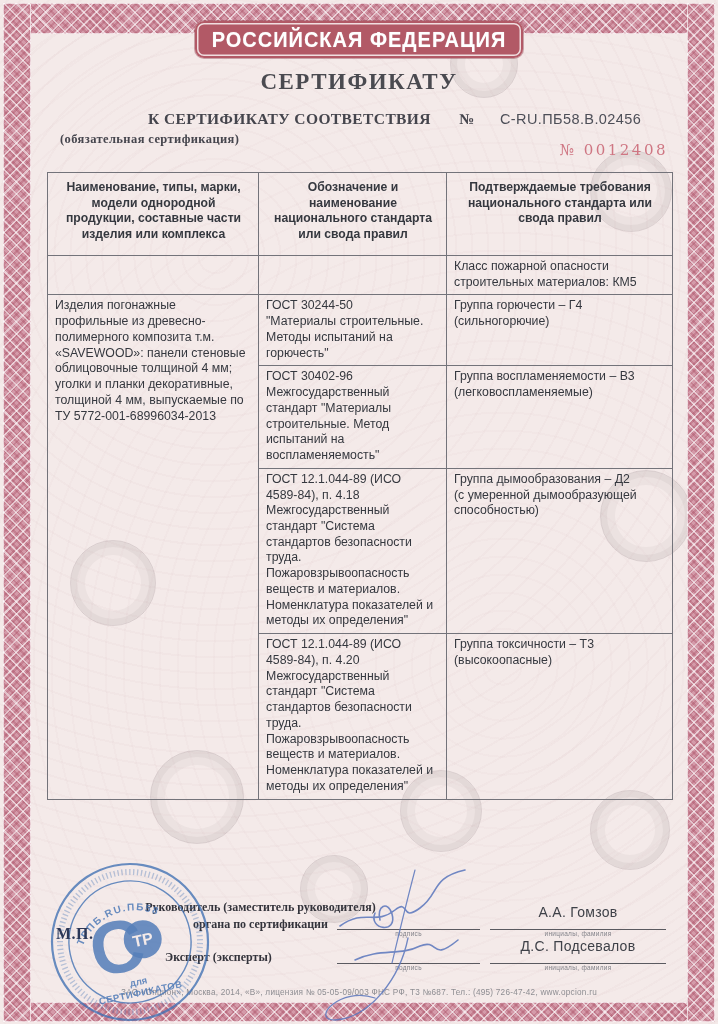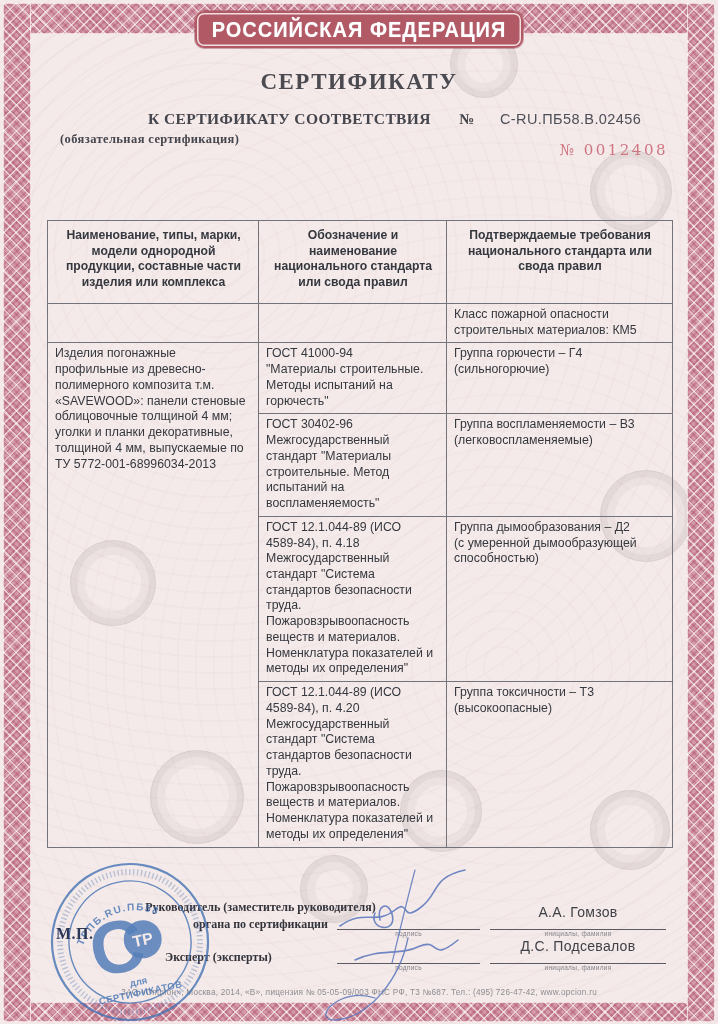--- a/index.html
+++ b/index.html
@@ -31,21 +31,21 @@
   
   .wm {
     position:absolute; border-radius:50%;
     border:1.5px solid rgba(150,135,140,.28);
     box-shadow: inset 0 0 0 6px rgba(150,135,140,.10), inset 0 0 0 14px rgba(150,135,140,.08);
     z-index:1;
   }
 
   
   .banner {
-    position:absolute; top:11px; left:50%; transform:translateX(-50%);
+    position:absolute; top:21px; left:50%; transform:translateX(-50%);
     width:328px; height:37px; z-index:6;
     background:#b25966; border-radius:9px;
     box-shadow: inset 0 0 0 2px #b25966, inset 0 0 0 3.5px rgba(255,255,255,.8), 0 0 0 1px rgba(140,55,70,.4);
     display:flex; align-items:center; justify-content:center;
   }
   .banner span {
     color:#fff; font-weight:700; font-size:20px; letter-spacing:1px;
     font-family:"Liberation Sans", sans-serif; transform:scaleY(1.08);
     text-shadow:0 0 1px rgba(255,255,255,.4);
   }
@@ -66,21 +66,21 @@
   }
   .blank-no {
     top:141px; right:50px;
     font-family:"DejaVu Serif", serif; font-size:15px; letter-spacing:2.5px;
   }
 
   
   table.cert {
     position:absolute; left:47px; top:172px; width:625px; z-index:4;
     border-collapse:collapse; table-layout:fixed;
-    font-family:"Liberation Sans", sans-serif; font-size:12.3px; line-height:1.28; color:#35383f;margin-top:48px;
+    font-family:"Liberation Sans", sans-serif; font-size:12.3px; line-height:1.28; color:#35383f;
   }
   table.cert td {
     border:1px solid #73737a; padding:3px 6px 4px 7px;
     vertical-align:top; white-space:pre-line;
   }
   table.cert tr.head td {
     text-align:center; font-weight:700; padding-top:7px; font-size:12.2px;
   }
   tr.r-head  { height:83px; }
   tr.r-class { height:38px; }
@@ -186,21 +186,21 @@
     </tr>
     <tr class="r-b">
       <td rowspan="4">Изделия погонажные
 профильные из древесно-
 полимерного композита т.м.
 «SAVEWOOD»: панели стеновые
 облицовочные толщиной 4 мм;
 уголки и планки декоративные,
 толщиной 4 мм, выпускаемые по
 ТУ 5772-001-68996034-2013</td>
-      <td>ГОСТ 41000-94
+      <td>ГОСТ 30244-50
 "Материалы строительные.
 Методы испытаний на
 горючесть"</td>
       <td>Группа горючести – Г4
 (сильногорючие)</td>
     </tr>
     <tr class="r-c">
       <td>ГОСТ 30402-96
 Межгосударственный
 стандарт "Материалы

